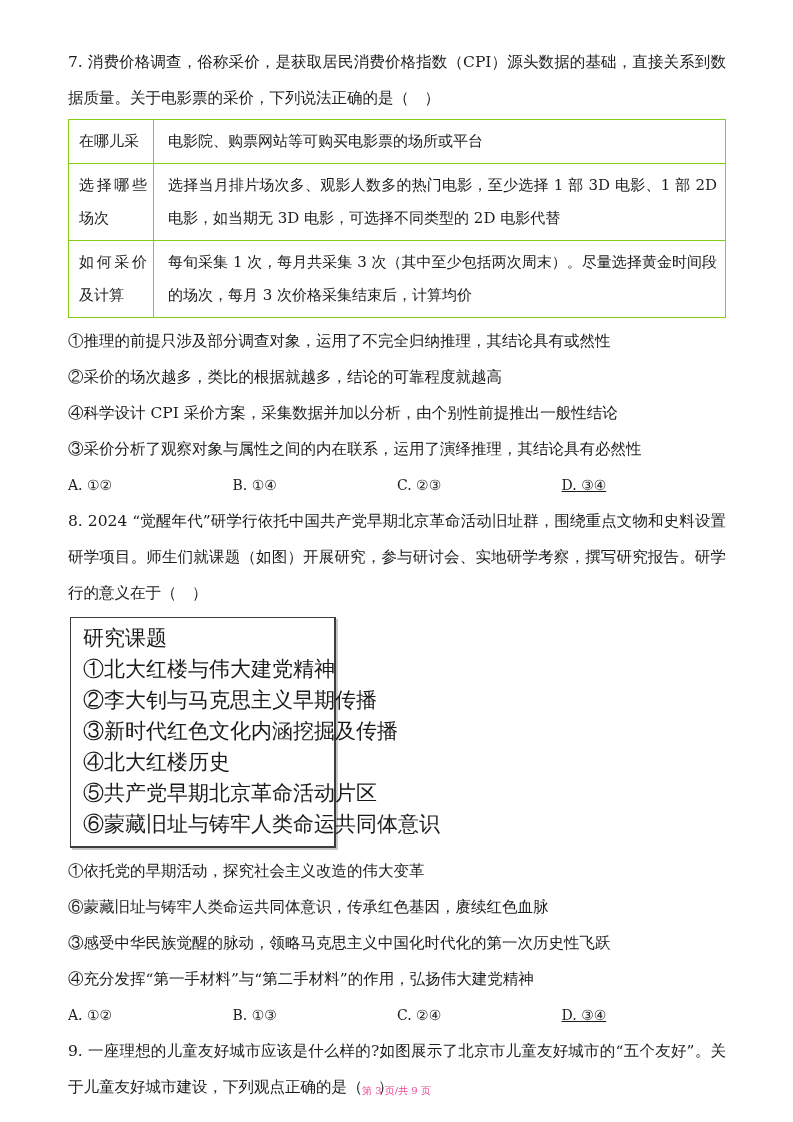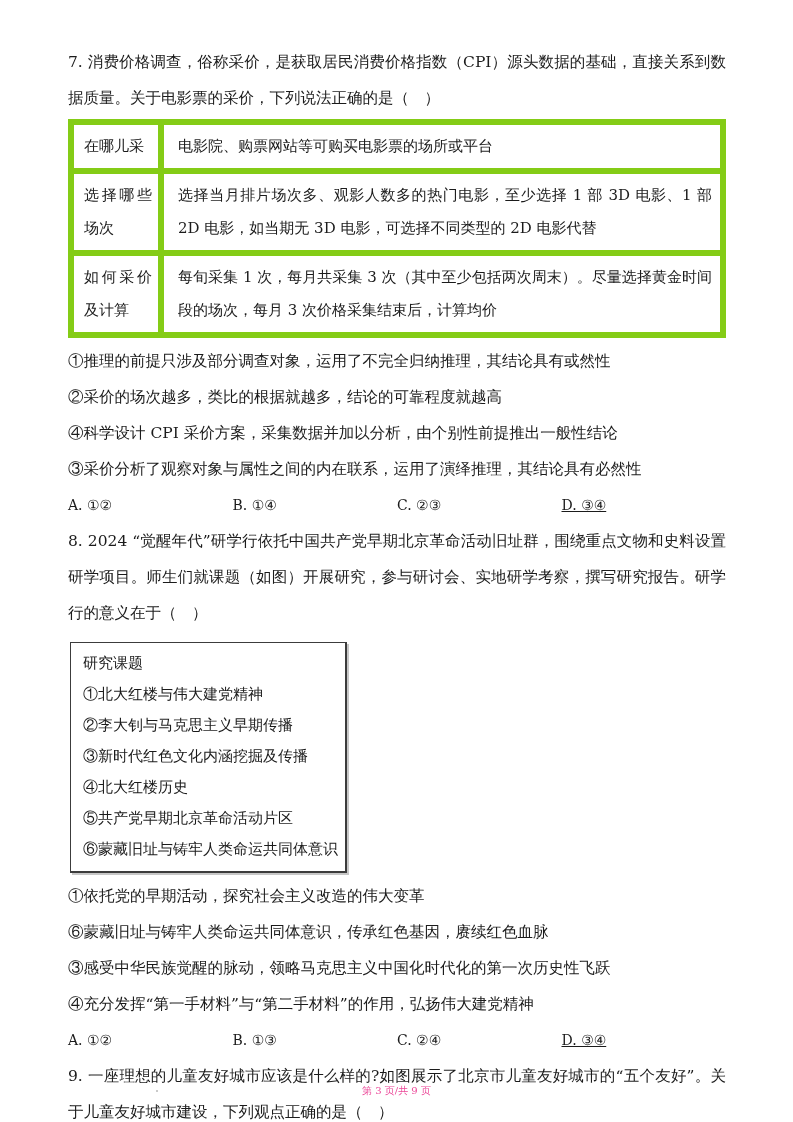--- a/index.html
+++ b/index.html
@@ -27,21 +27,21 @@
   }
   
   .info-table {
     width: 100%;
     border-collapse: collapse;
     margin: 3px 0 5px 0;
     font-size: 15px;
     table-layout: fixed;
   }
   .info-table td {
-    border: 6px solid #84cc16;
+    border: 1px solid #84cc16;
     vertical-align: middle;
   }
   td.rowhead {
     width: 68px;
     padding: 5px 6px 5px 10px;
     line-height: 33px;
     text-align: justify;
   }
   td.rowbody {
     padding: 5px 8px 5px 14px;
@@ -56,23 +56,23 @@
   }
   .choice { width: 25%; }
   .choice:last-child { width: auto; text-decoration: underline; }
   
   .topic-box {
     width: 250px;
     border: 1px solid #3c3c3c;
     border-right-width: 2px;
     border-bottom-width: 2px;
     box-shadow: 2px 2px 0 rgba(130,130,130,0.45);
-    padding: 5px 12px 6px 12px;
-    margin: 11px 0 5px 2px;
-    font-size: 15px;
+    padding: 5px 1px 6px 12px;
+    margin: 6px 0 5px 2px;
+    font-size: 21px;
   }
   .box-line {
     margin: 0;
     line-height: 31px;
     white-space: nowrap;
   }
   
   .page-footer {
     position: absolute;
     left: 0; right: 0;

